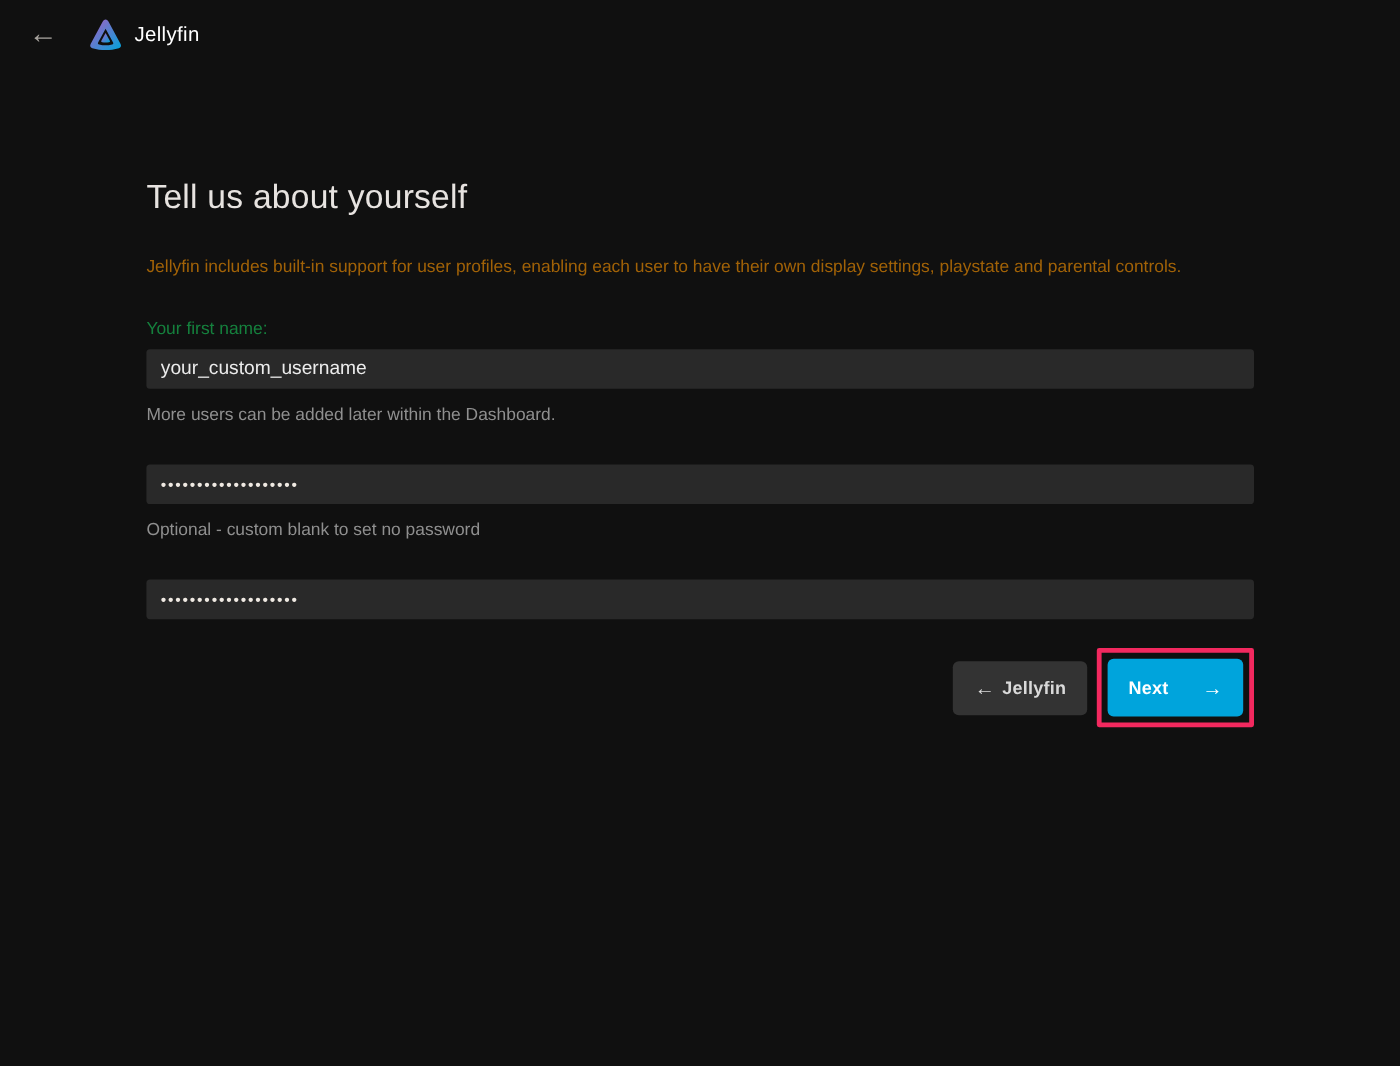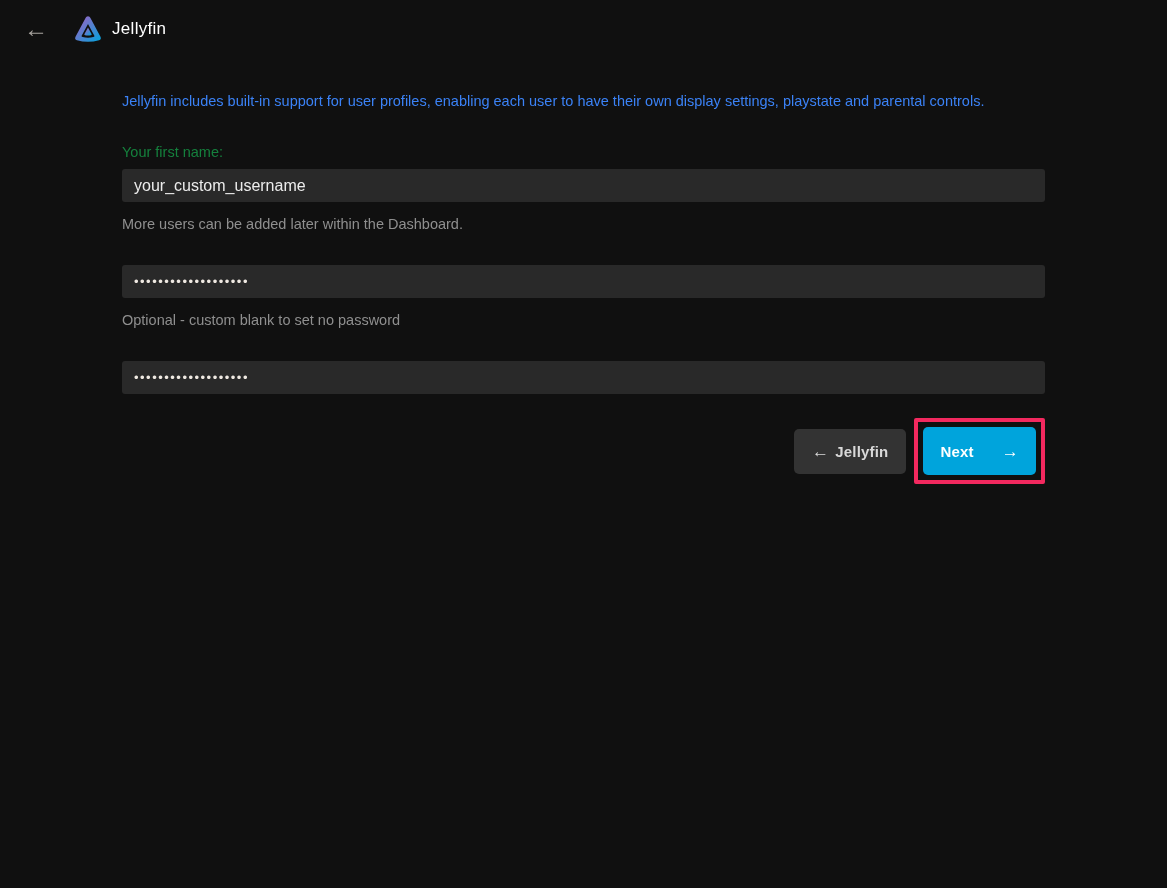--- a/index.html
+++ b/index.html
@@ -43,21 +43,21 @@
   .page-title {
     margin-top: 90px;
     font-size: 28px;
     font-weight: 500;
     color: #e7e3e0;
     letter-spacing: 0.2px;
   }
   .page-desc {
     margin-top: 33px;
     font-size: 14.5px;
-    color: #3b82f6;
+    color: #a16207;
     line-height: 1.4;
   }
   .field-group { margin-top: 33px; }
   .field-label {
     display: block;
     font-size: 14.5px;
     color: #15803d;
     margin-bottom: 9px;
   }
   .text-input {
@@ -139,20 +139,21 @@
       </defs>
       <path fill="url(#jfgrad)" fill-rule="evenodd" d="M50 10 C53.5 10 56 12.5 58.5 17 L89 74 C91.5 79 90 83.5 84.5 85 C61.5 91.5 38.5 91.5 15.5 85 C10 83.5 8.5 79 11 74 L41.5 17 C44 12.5 46.5 10 50 10 Z
            M50 34 L69.5 70 C70.8 72.6 70 74.2 66.8 75.1 C55.7 78.1 44.3 78.1 33.2 75.1 C30 74.2 29.2 72.6 30.5 70 Z"></path>
       <path fill="url(#jfgrad)" d="M50 45 L61 65.3 C62 67.4 61.3 68.6 59 69.2 C53 70.7 47 70.7 41 69.2 C38.7 68.6 38 67.4 39 65.3 Z"></path>
     </svg>
     <span class="app-name">Jellyfin</span>
   </div>
 </header>
 
 <main class="page">
+  <h1 class="page-title">Tell us about yourself</h1>
 
   <p class="page-desc">Jellyfin includes built-in support for user profiles, enabling each user to have their own display settings, playstate and parental controls.</p>
 
   <div class="field-group">
     <label class="field-label">Your first name:</label>
     <input class="text-input" type="text" value="your_custom_username" style="">
     <div class="field-helper">More users can be added later within the Dashboard.</div>
   </div>
 
   <div class="field-group">

